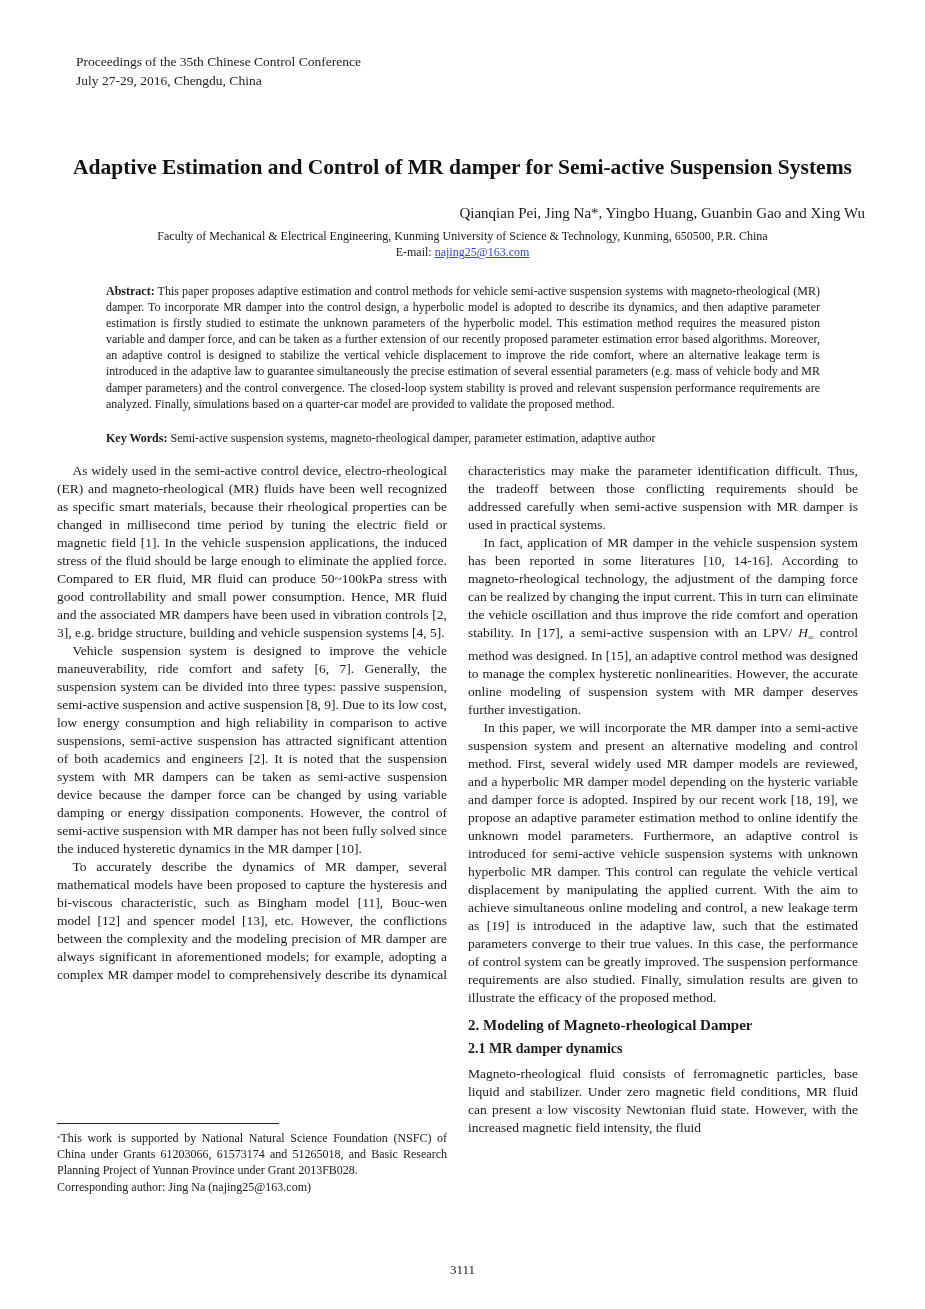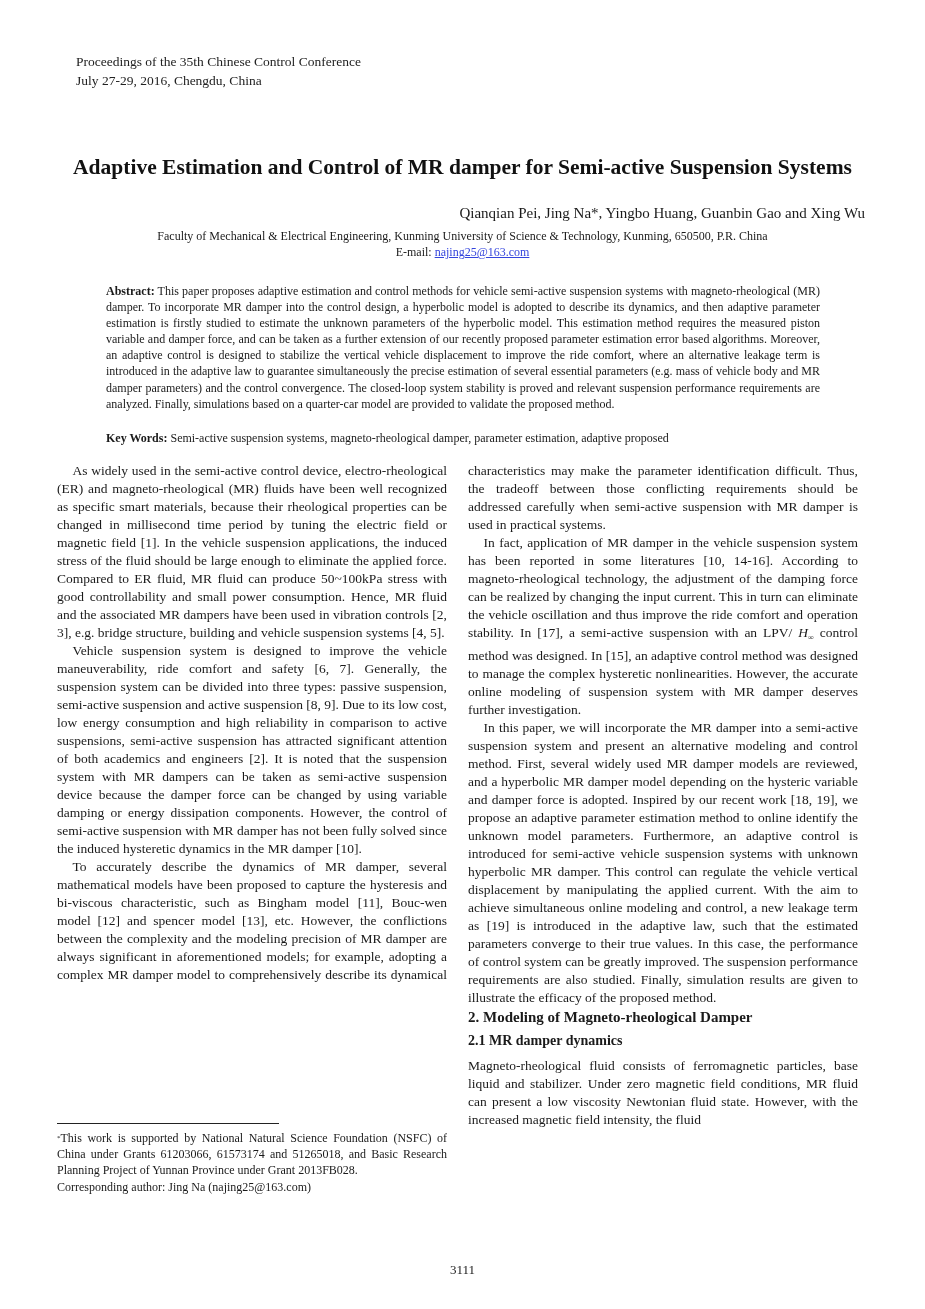--- a/index.html
+++ b/index.html
@@ -16,21 +16,21 @@
   .abstract { position: absolute; left: 106px; width: 714px; top: 283px; font-size: 12px; line-height: 16.1px; text-align: justify; }
   .abstract b { font-weight: bold; }
   .keywords { position: absolute; left: 106px; width: 714px; top: 430px; font-size: 12px; line-height: 16px; }
   .col { position: absolute; top: 462px; width: 390px; font-size: 13.5px; line-height: 18px; text-align: justify; }
   .col.left { left: 57px; }
   .col.right { left: 468px; }
   .h1 { font-weight: bold; font-size: 15px; margin: 2px 0 8px 0; line-height: 20px; }
   .h2 { font-weight: bold; font-size: 14px; margin: 2px 0 6px 0; line-height: 20px; }
   p { margin: 0; text-indent: 1.15em; }
   p.noindent { text-indent: 0; }
-  .h1.sec2 { margin-top: 0; margin-bottom: 4px; }
+  .h1.sec2 { margin-top: 8px; margin-bottom: 4px; }
   .footnote-rule { position: absolute; left: 57px; top: 1123px; width: 222px; border-top: 1px solid #222; }
   .footnote { position: absolute; left: 57px; top: 1130px; width: 390px; font-size: 12px; line-height: 16.2px; text-align: justify; }
   .footnote sup { font-size: 7px; vertical-align: top; }
   .pagenum { position: absolute; left: 0; width: 925px; top: 1262px; text-align: center; font-size: 13px; }
   .math { font-style: italic; }
   .sub { font-size: 8px; vertical-align: -3px; }
 </style>
 </head>
 <body>
 
@@ -43,21 +43,21 @@
 
 <div class="authors">Qianqian Pei, Jing Na*, Yingbo Huang, Guanbin Gao and Xing Wu</div>
 
 <div class="affil">
   <div>Faculty of Mechanical &amp; Electrical Engineering, Kunming University of Science &amp; Technology, Kunming, 650500, P.R. China</div>
   <div><span>E-mail: </span><a>najing25@163.com</a></div>
 </div>
 
 <div class="abstract"><b>Abstract:</b><span> This paper proposes adaptive estimation and control methods for vehicle semi-active suspension systems with magneto-rheological (MR) damper. To incorporate MR damper into the control design, a hyperbolic model is adopted to describe its dynamics, and then adaptive parameter estimation is firstly studied to estimate the unknown parameters of the hyperbolic model. This estimation method requires the measured piston variable and damper force, and can be taken as a further extension of our recently proposed parameter estimation error based algorithms. Moreover, an adaptive control is designed to stabilize the vertical vehicle displacement to improve the ride comfort, where an alternative leakage term is introduced in the adaptive law to guarantee simultaneously the precise estimation of several essential parameters (e.g. mass of vehicle body and MR damper parameters) and the control convergence. The closed-loop system stability is proved and relevant suspension performance requirements are analyzed. Finally, simulations based on a quarter-car model are provided to validate the proposed method.</span></div>
 
-<div class="keywords"><b>Key Words:</b><span> Semi-active suspension systems, magneto-rheological damper, parameter estimation, adaptive proposed</span></div>
+<div class="keywords"><b>Key Words:</b><span> Semi-active suspension systems, magneto-rheological damper, parameter estimation, adaptive author</span></div>
 
 <div class="col left">
   <p>As widely used in the semi-active control device, electro-rheological (ER) and magneto-rheological (MR) fluids have been well recognized as specific smart materials, because their rheological properties can be changed in millisecond time period by tuning the electric field or magnetic field [1]. In the vehicle suspension applications, the induced stress of the fluid should be large enough to eliminate the applied force. Compared to ER fluid, MR fluid can produce 50~100kPa stress with good controllability and small power consumption. Hence, MR fluid and the associated MR dampers have been used in vibration controls [2, 3], e.g. bridge structure, building and vehicle suspension systems [4, 5].</p>
   <p>Vehicle suspension system is designed to improve the vehicle maneuverability, ride comfort and safety [6, 7]. Generally, the suspension system can be divided into three types: passive suspension, semi-active suspension and active suspension [8, 9]. Due to its low cost, low energy consumption and high reliability in comparison to active suspensions, semi-active suspension has attracted significant attention of both academics and engineers [2]. It is noted that the suspension system with MR dampers can be taken as semi-active suspension device because the damper force can be changed by using variable damping or energy dissipation components. However, the control of semi-active suspension with MR damper has not been fully solved since the induced hysteretic dynamics in the MR damper [10].</p>
   <p style="text-align-last: justify;">To accurately describe the dynamics of MR damper, several mathematical models have been proposed to capture the hysteresis and bi-viscous characteristic, such as Bingham model [11], Bouc-wen model [12] and spencer model [13], etc. However, the conflictions between the complexity and the modeling precision of MR damper are always significant in aforementioned models; for example, adopting a complex MR damper model to comprehensively describe its dynamical</p>
 </div>
 
 <div class="footnote-rule"></div>
 <div class="footnote">
   <div><sup>*</sup><span>This work is supported by National Natural Science Foundation (NSFC) of China under Grants 61203066, 61573174 and 51265018, and Basic Research Planning Project of Yunnan Province under Grant 2013FB028.</span></div>

